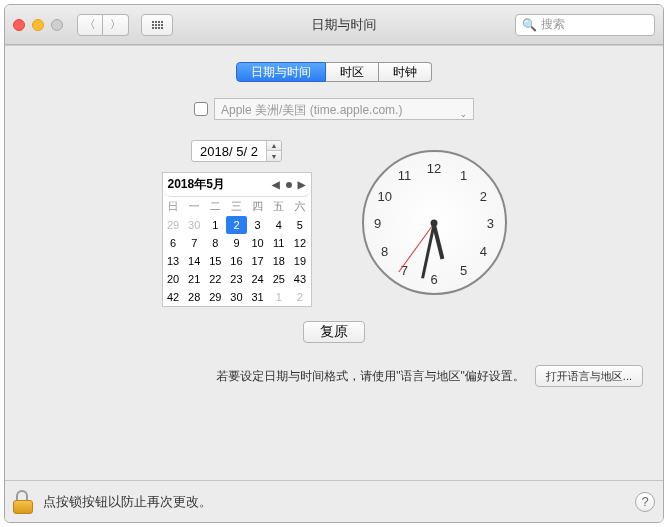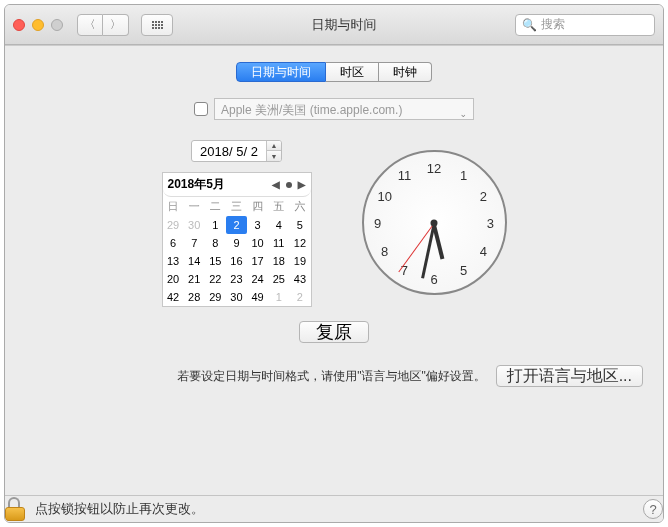--- a/index.html
+++ b/index.html
@@ -145,31 +145,31 @@
   .num{position:absolute;font-size:13px;color:#333;transform:translate(-50%,-50%);}
   .hand{position:absolute;left:50%;top:50%;transform-origin:0 50%;}
   .hand.hour{width:35px;height:4px;background:#333;}
   .hand.min{width:55px;height:3px;background:#333;}
   .hand.sec{width:60px;height:1px;background:#d33;}
   .center{position:absolute;left:50%;top:50%;width:7px;height:7px;background:#333;border-radius:50%;transform:translate(-50%,-50%);}
 
   .actionrow{display:flex;justify-content:center;gap:0px;margin-top:14px;align-items:center;}
   .btn{
     height:22px;padding:4px 16px;border:1px solid #b5b5b5;border-radius:4px;
-    background:linear-gradient(#fdfdfd,#ededed);font-size:18px;display:inline-flex;align-items:center;
+    background:linear-gradient(#fdfdfd,#ededed);font-size:14px;display:inline-flex;align-items:center;
   }
   .hlbox{border:4px solid #ff3b30;padding:3px 4px;margin-left:6px;}
 
   .hintrow{display:flex;justify-content:flex-end;align-items:center;gap:10px;margin-top:22px;font-size:12px;color:#333;}
-  .hintrow .btn{font-size:16px;padding:3px 10px;}
+  .hintrow .btn{font-size:11px;padding:3px 10px;}
 
   .footer{
-    position:absolute;left:0;right:0;bottom:0;height:27px;
+    position:absolute;left:0;right:0;bottom:0;height:42px;
     border-top:1px solid #c4c4c4;background:#ececec;
-    display:flex;align-items:center;padding:0 0;gap:10px;
+    display:flex;align-items:center;padding:0 8px;gap:10px;
     font-size:13px;color:#333;
   }
   .lock{width:20px;height:24px;position:relative;}
   .lockbody{position:absolute;bottom:0;width:20px;height:14px;background:linear-gradient(#f6c14a,#d99a1a);border:1px solid #c08417;border-radius:3px;}
   .shackle{position:absolute;top:0;left:3px;width:12px;height:12px;border:2.5px solid #9a9a9a;border-bottom:none;border-radius:7px 7px 0 0;}
   .help{width:20px;height:20px;border-radius:50%;border:1px solid #a7a7a7;background:linear-gradient(#fff,#eee);display:flex;align-items:center;justify-content:center;font-size:13px;color:#6a6a6a;margin-left:auto;}
 </style>
 </head>
 <body>
 
@@ -281,21 +281,21 @@
                 <div class="d">21</div>
                 <div class="d">22</div>
                 <div class="d">23</div>
                 <div class="d">24</div>
                 <div class="d">25</div>
                 <div class="d">43</div>
                 <div class="d">42</div>
                 <div class="d">28</div>
                 <div class="d">29</div>
                 <div class="d">30</div>
-                <div class="d">49</div>
+                <div class="d">31</div>
                 <div class="d dim">1</div>
                 <div class="d dim">2</div>
               </div>
           </div>
         </div>
 
         <div class="col">
 
           <div class="clock">
             <div class="clockface">

